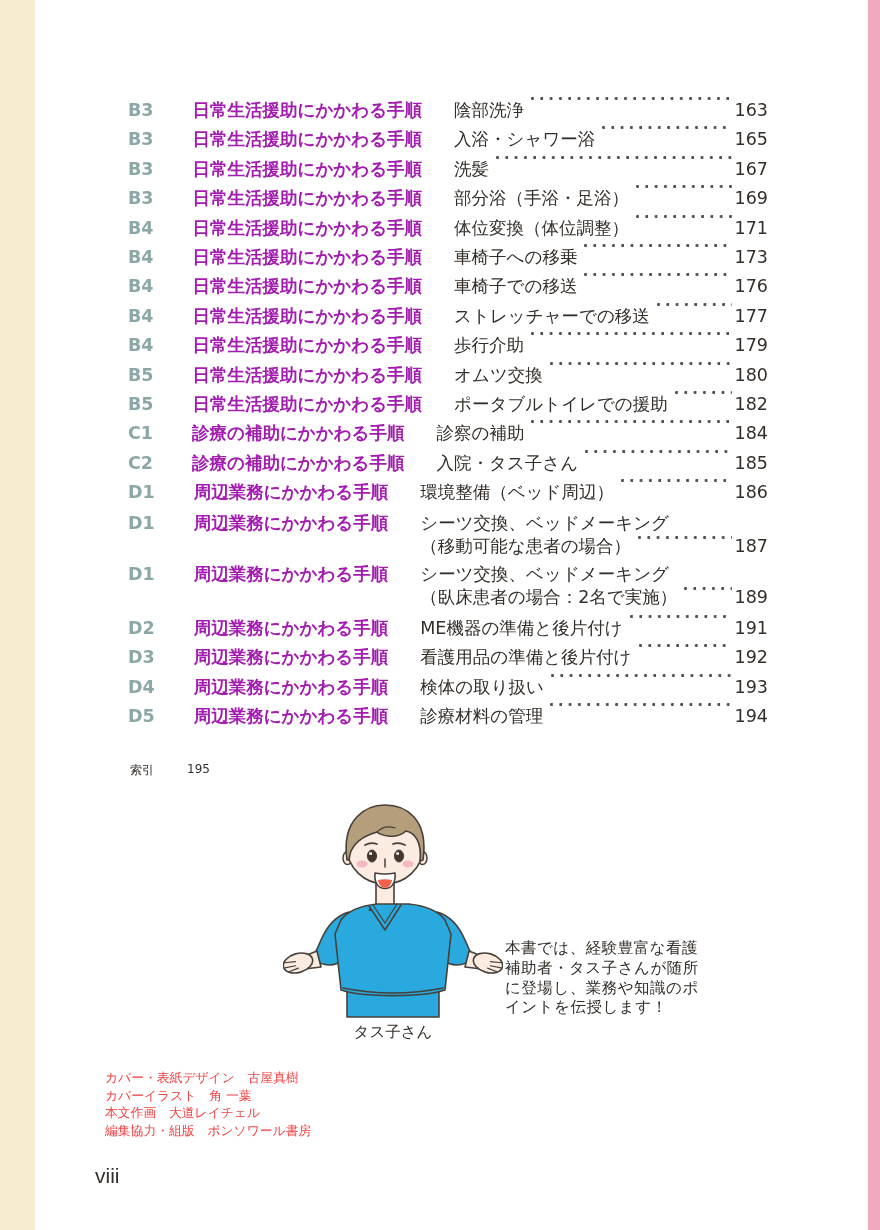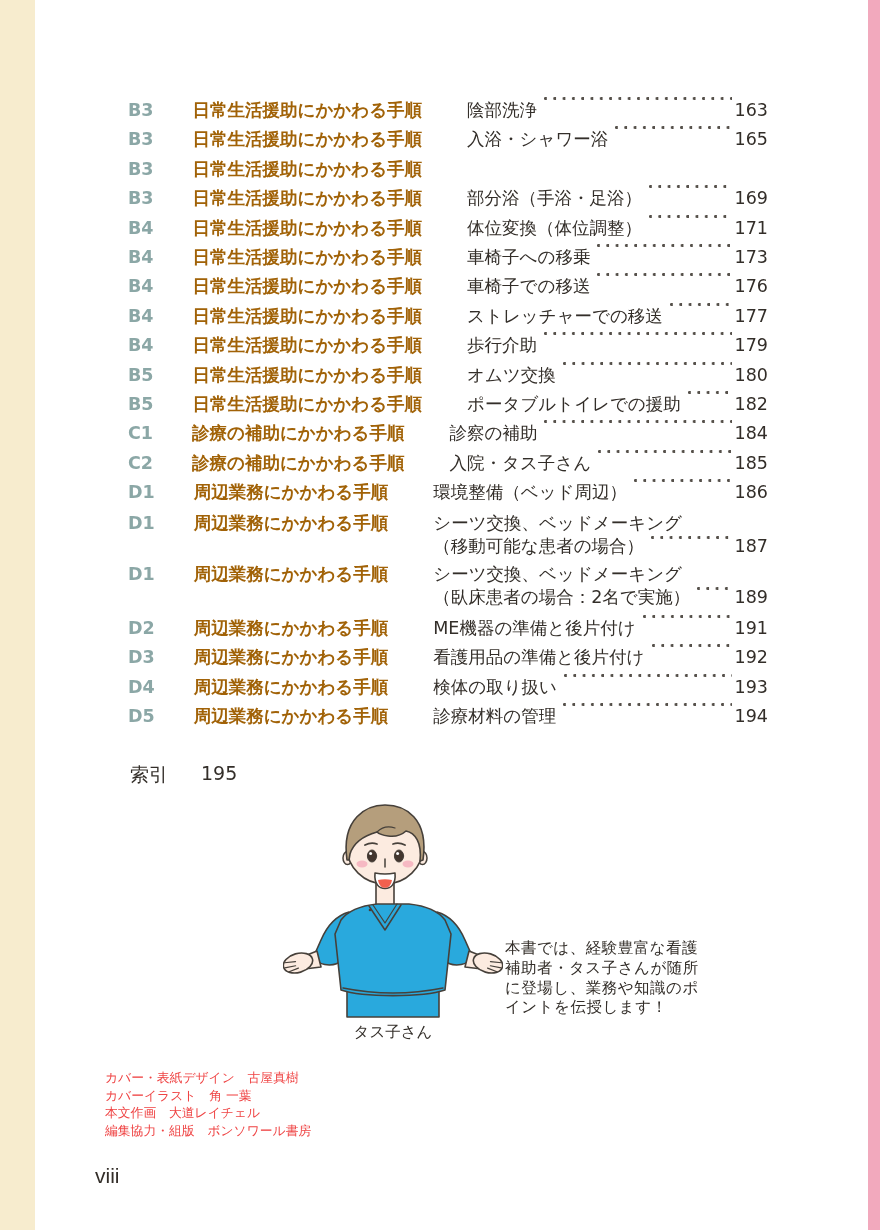--- a/index.html
+++ b/index.html
@@ -9,37 +9,37 @@
     font-family:"DejaVu Sans", sans-serif;
     color:#332e29;
   }
   .strip-left  { position:absolute; left:0; top:0; width:35px; height:1230px; background:#f7ecce; }
   .strip-right { position:absolute; right:0; top:0; width:12px; height:1230px; background:#f2a9bd; }
 
   
   .toc { position:absolute; left:128px; top:96px; width:640px; font-size:17.5px; }
   .toc-row { display:flex; align-items:flex-start;gap:32px; }
   .toc-code { color:#8ba7a6; font-weight:600; line-height:29.4px; margin-right:7px; white-space:nowrap; }
-  .toc-cat  { color:#a16207; font-weight:600; line-height:29.4px; margin-right:13px; white-space:nowrap; }
+  .toc-cat  { color:#a21caf; font-weight:600; line-height:29.4px; white-space:nowrap; }
   .title-block { flex:1; min-width:0; }
   .toc-line { display:flex; align-items:flex-start; line-height:29.4px; }
   .toc-title { white-space:nowrap; }
   .leader {
     flex:1; height:3px; margin:0 3px 0 7px; transform:translateY(1px);
     background-image:radial-gradient(circle at 1.5px 1.5px, #55504a 1.3px, transparent 1.7px);
     background-size:9.3px 3px; background-repeat:repeat-x;
   }
   .toc-page { min-width:33px; text-align:right; white-space:nowrap; }
   .toc-row.double { margin:4px 0; }
   .toc-row.double .toc-line,
   .toc-row.double .toc-code,
   .toc-row.double .toc-cat { line-height:23.6px; }
 
   
-  .index-row { position:absolute; left:130px; top:762px; font-size:19px; display:flex; }
+  .index-row { position:absolute; left:130px; top:762px; font-size:12px; display:flex; }
   .index-page { margin-left:33px; }
 
   
   .figure { position:absolute; left:283px; top:800px; width:220px; }
   .figure svg { display:block; }
   .mascot-name { text-align:center; font-size:15.5px; margin-top:4px; }
 
   .caption { position:absolute; left:505px; top:939px; font-size:15.5px; line-height:19.8px; letter-spacing:0.5px; }
 
   
@@ -71,20 +71,27 @@
         <div class="toc-line">
           <span class="toc-title">入浴・シャワー浴</span>
           <span class="leader"></span>
           <span class="toc-page">165</span>
         </div>
       </div>
     </div>
     <div class="toc-row">
       <span class="toc-code">B3</span>
       <span class="toc-cat">日常生活援助にかかわる手順</span>
+      <div class="title-block">
+        <div class="toc-line">
+          <span class="toc-title">洗髪</span>
+          <span class="leader"></span>
+          <span class="toc-page">167</span>
+        </div>
+      </div>
     </div>
     <div class="toc-row">
       <span class="toc-code">B3</span>
       <span class="toc-cat">日常生活援助にかかわる手順</span>
       <div class="title-block">
         <div class="toc-line">
           <span class="toc-title">部分浴（手浴・足浴）</span>
           <span class="leader"></span>
           <span class="toc-page">169</span>
         </div>

